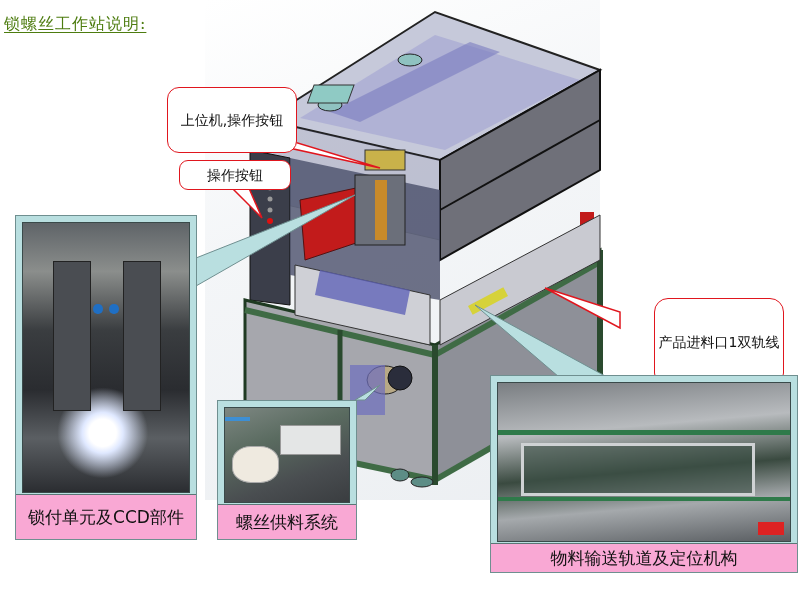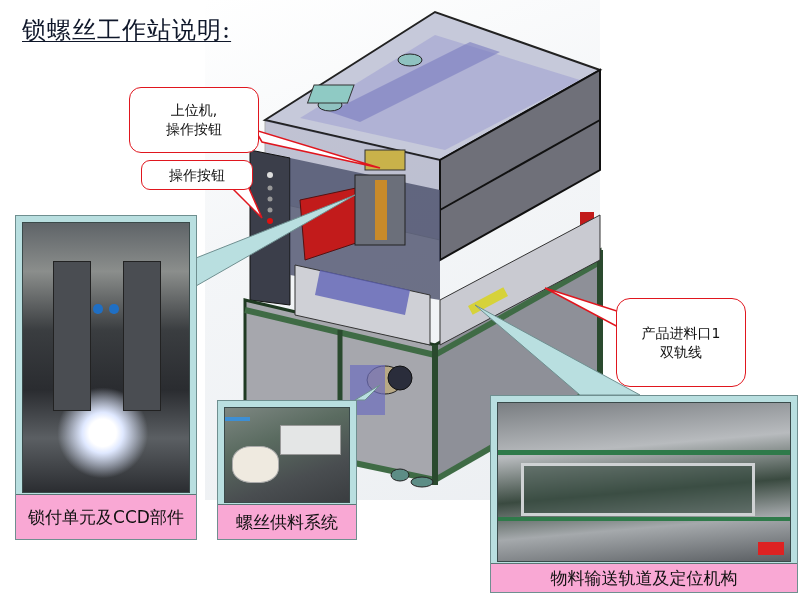--- a/index.html
+++ b/index.html
@@ -2,39 +2,40 @@
 <html><head>
 <meta charset="utf-8">
 <style>
   html, body { margin:0; padding:0; }
   body {
     width:800px; height:600px; position:relative; overflow:hidden;
     background:#ffffff;
     font-family:"DejaVu Sans","Liberation Sans",sans-serif;
   }
   .title {
-    position:absolute; left:22px; top:14px;
+    position:absolute; left:4px; top:14px;
     font-family:"DejaVu Serif","Liberation Serif",serif;
-    font-size:24px; color:#0f172a; text-decoration:underline;
+    font-size:16px; color:#4d7c0f; text-decoration:underline;
     text-decoration-thickness:1px; text-underline-offset:3px;
     letter-spacing:1px;
   }
   
   .render-bg {
     position:absolute; left:205px; top:0; width:395px; height:500px;
     background:linear-gradient(160deg,#ffffff 0%,#f4f6f8 40%,#eceff2 100%);
   }
   .machine { position:absolute; left:0; top:0; width:800px; height:600px; }
   
   .callout {
     position:absolute; background:#fff; border:1.5px solid #e0161e;
     border-radius:12px; color:#111; font-size:14px; line-height:19px;
     text-align:center; display:flex; align-items:center; justify-content:center;
-    flex-direction:column; box-sizing:border-box;
+    flex-direction:row; box-sizing:border-box;
     font-family:"DejaVu Sans","Liberation Sans",sans-serif;
+    margin-left:38px;
   }
   
   .panel {
     position:absolute; background:#b9dfe0; border:1.5px solid #6f8f90;
     box-sizing:border-box;
   }
   .panel .photo {
     position:absolute; left:6px; top:6px; right:6px; overflow:hidden;
     border:1px solid #3a4a4a;
   }
@@ -141,21 +142,21 @@
 
 <div class="panel" style="left:217px;top:400px;width:140px;height:140px;">
   <div class="photo" style="bottom:36px;background:linear-gradient(160deg,#7d8782 0%,#5a6b60 35%,#494d50 70%,#3a3d40 100%);">
     <div style="position:absolute;left:44%;top:18%;width:48%;height:30%;background:#e4e6e6;border:1px solid #999;"></div>
     <div style="position:absolute;left:6%;top:40%;width:36%;height:38%;background:#efeae0;border-radius:40%;border:1px solid #aaa;"></div>
     <div style="position:absolute;left:0;top:10%;width:20%;height:4%;background:#3d8fd4;"></div>
   </div>
   <div class="caption" style="height:34px;line-height:34px;font-size:17px;">螺丝供料系统</div>
 </div>
 
-<div class="panel" style="left:490px;top:395px;width:308px;height:198px;">
+<div class="panel" style="left:490px;top:375px;width:308px;height:198px;">
   <div class="photo" style="bottom:30px;background:linear-gradient(175deg,#7a7e82 0%,#b8bbbe 30%,#3a4a40 55%,#a5a9ac 75%,#5a5e62 100%);">
     <div style="position:absolute;left:0;top:30%;width:100%;height:3%;background:#2f7a4a;"></div>
     <div style="position:absolute;left:0;top:72%;width:100%;height:3%;background:#2f7a4a;"></div>
     <div style="position:absolute;left:8%;top:38%;width:78%;height:30%;border:3px solid #cfd2d4;background:rgba(60,80,70,0.6);"></div>
     <div style="position:absolute;right:2%;bottom:4%;width:9%;height:8%;background:#d22;"></div>
   </div>
   <div class="caption" style="height:28px;line-height:28px;font-size:17px;">物料输送轨道及定位机构</div>
 </div>
 
 </body></html>

